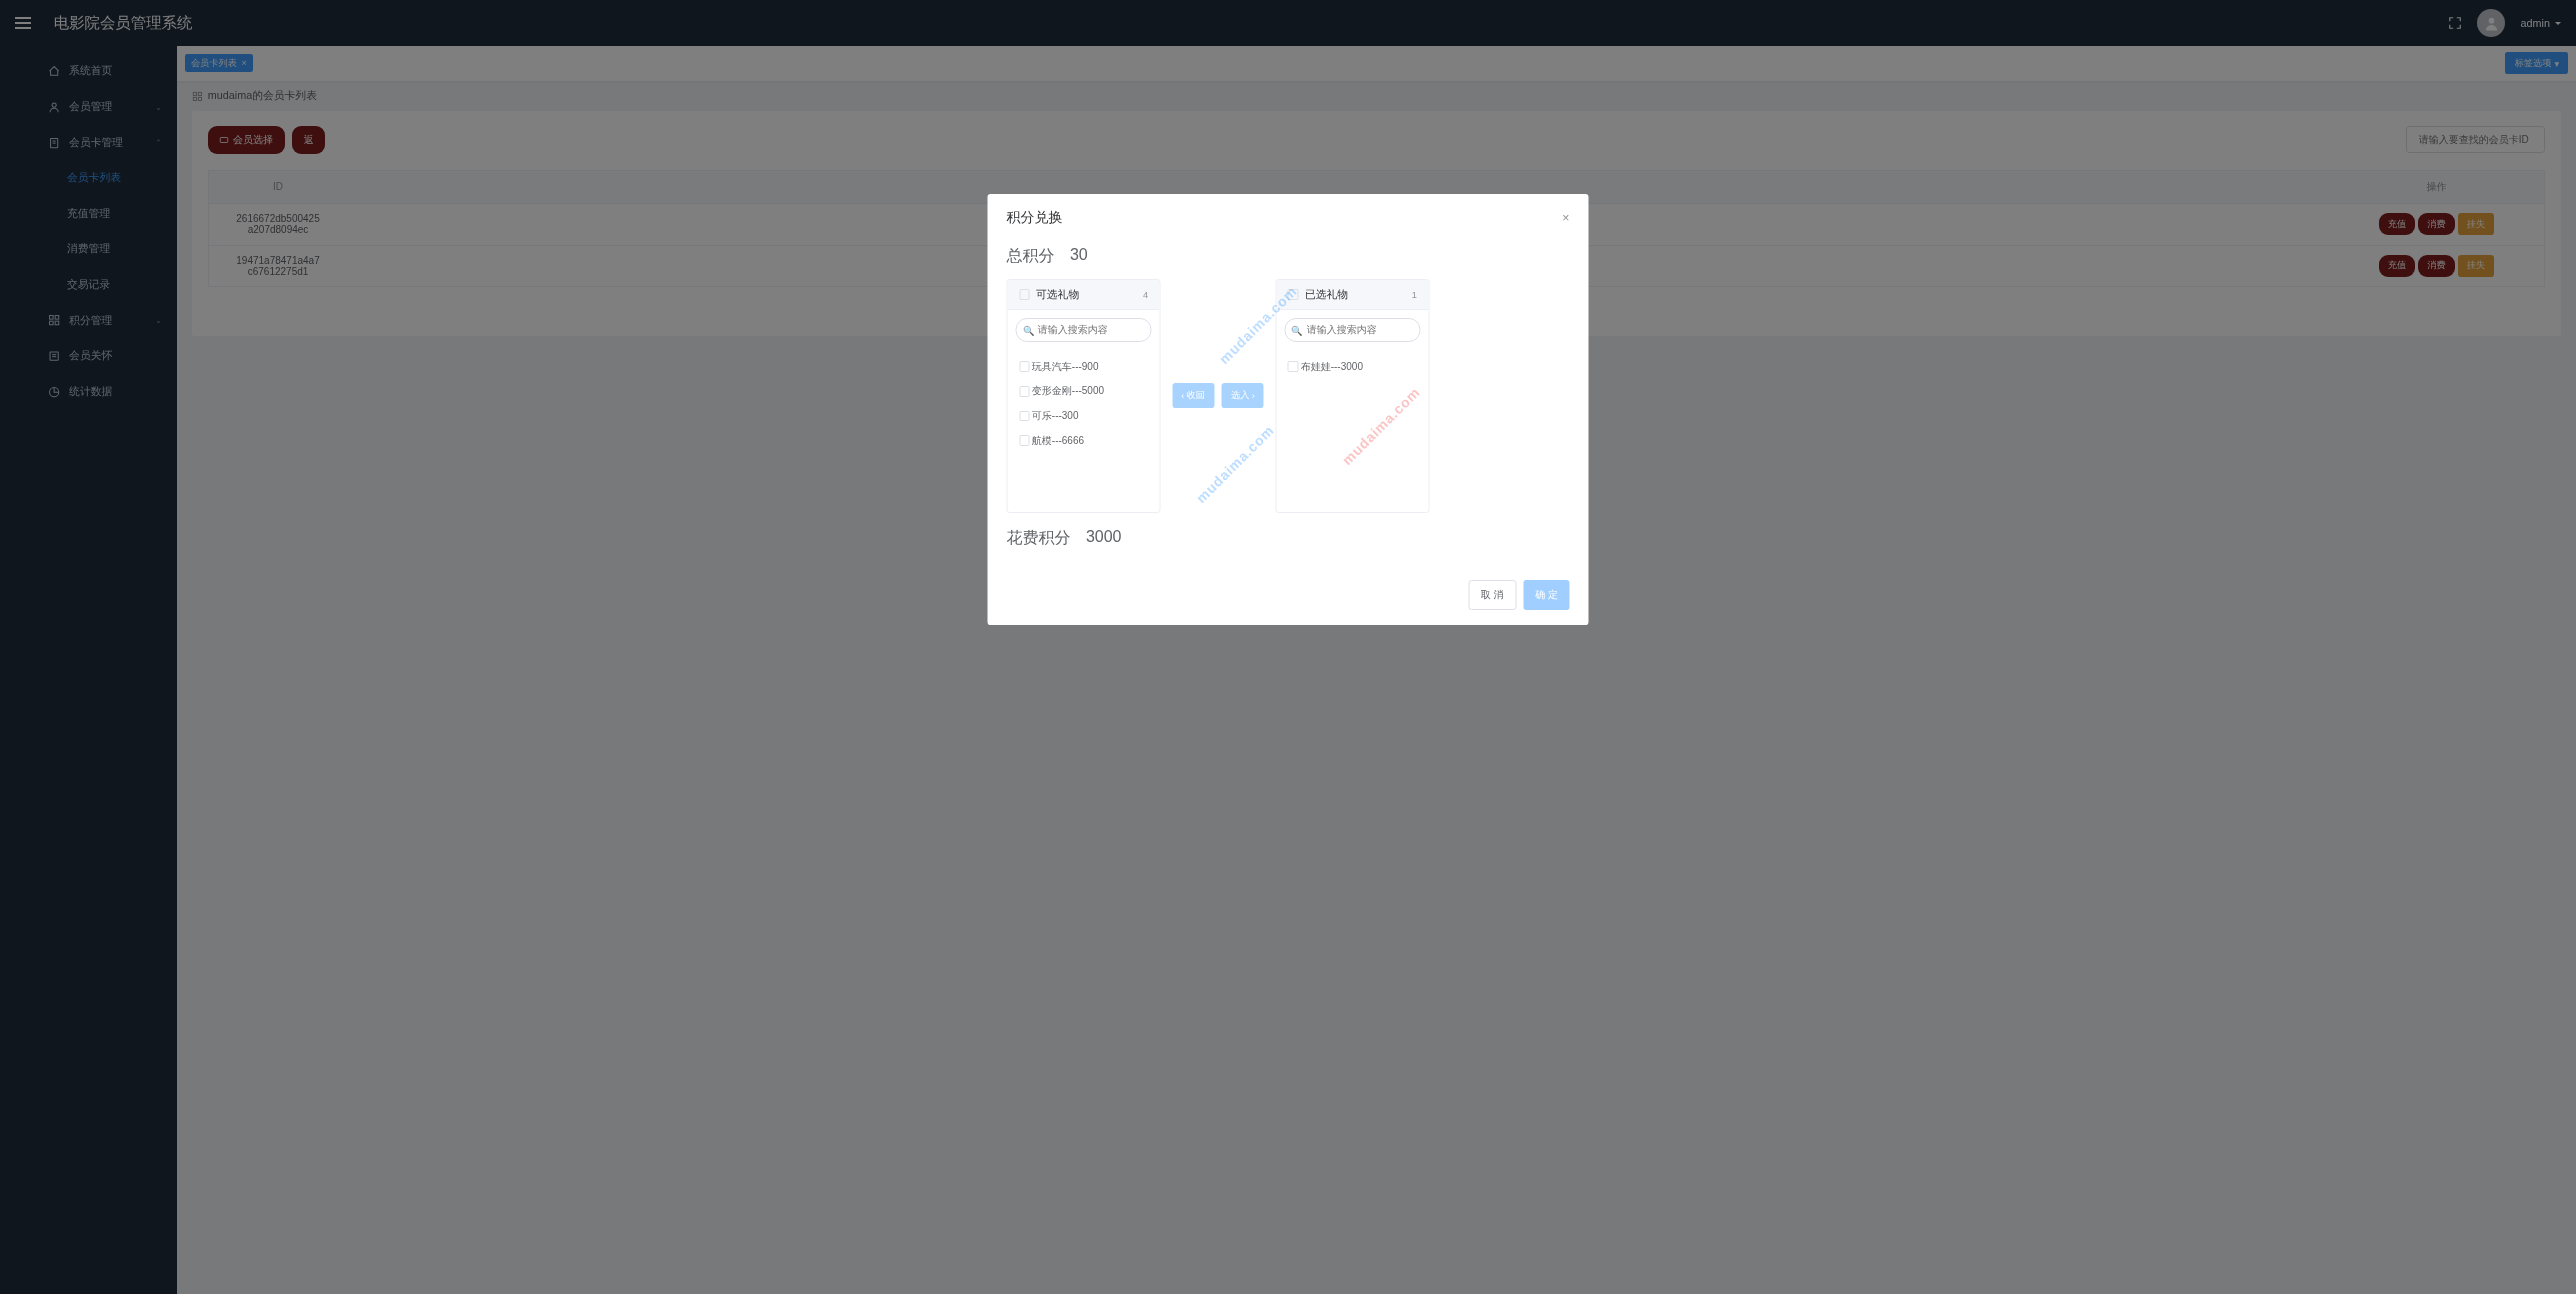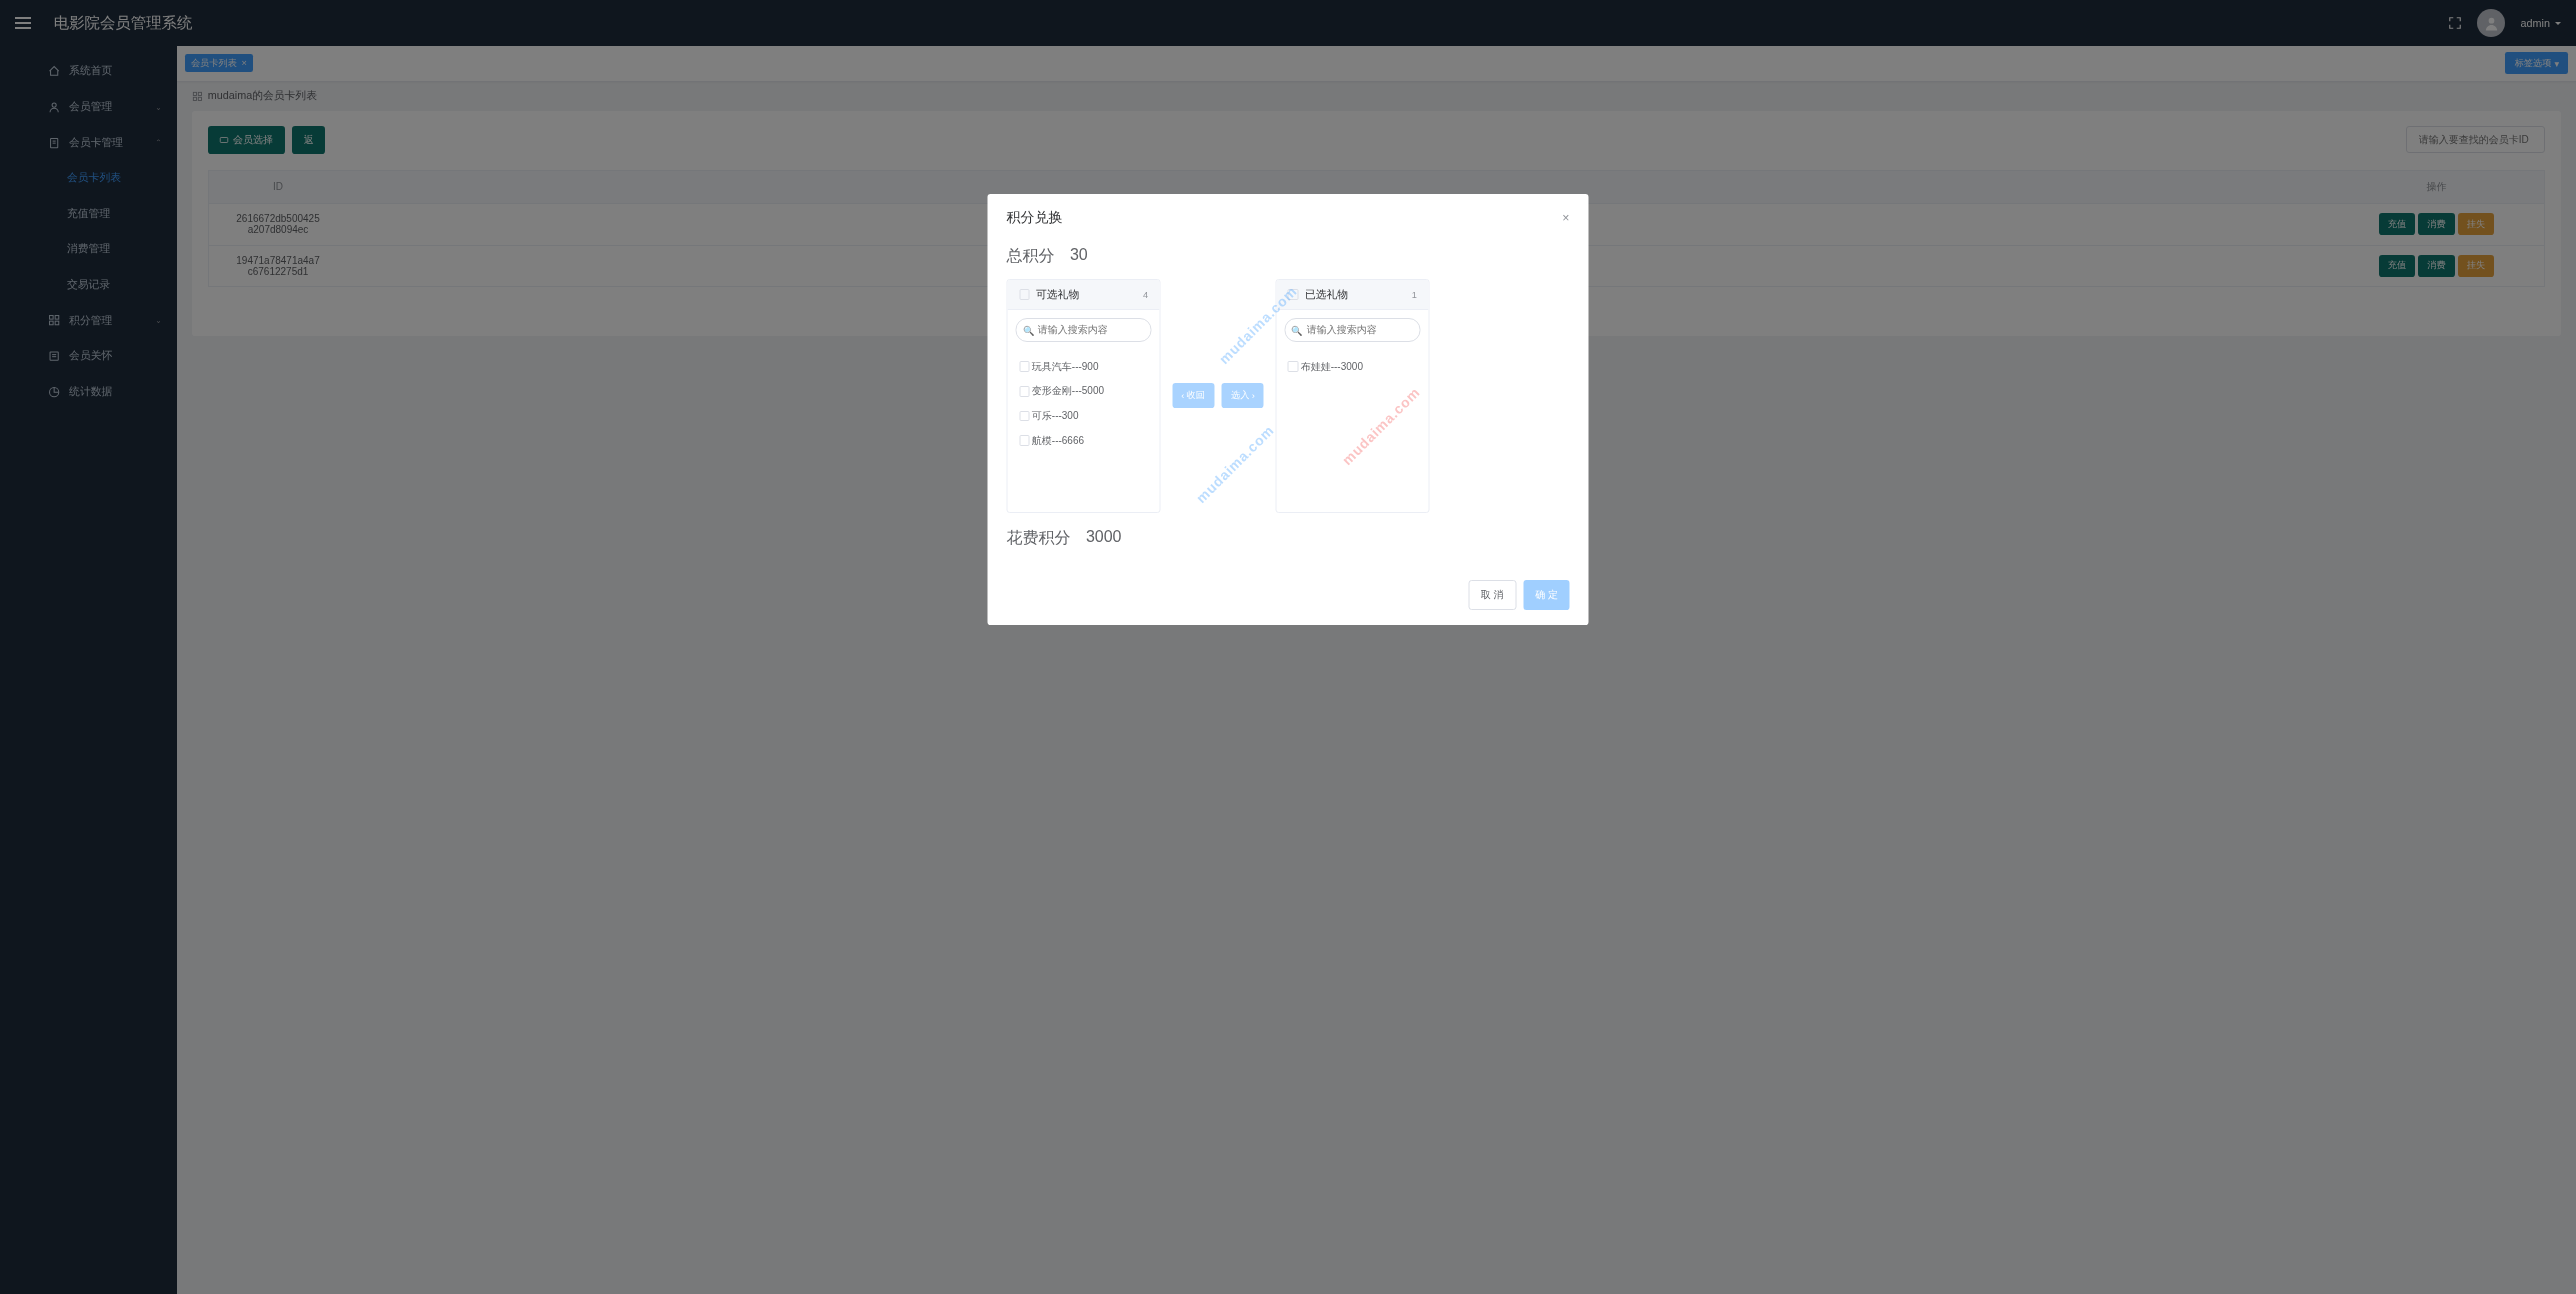--- a/index.html
+++ b/index.html
@@ -32,21 +32,21 @@
     .tab-tag { background: #409eff; color: #fff; padding: 2.3px 6.2px; border-radius: 2.3px; font-size: 9.2px; display: inline-flex; align-items: center; gap: 4.6px; }
     .tab-tag .close { font-size: 9.2px; cursor: pointer; }
     .tabs-btn { margin-left: auto; background: #409eff; color: #fff; padding: 4.6px 9.2px; border-radius: 2.3px; font-size: 9.2px; cursor: pointer; display: flex; align-items: center; gap: 3.1px; }
     
     .bc { padding: 7.7px 15.4px; color: #606266; font-size: 10.8px; display: flex; align-items: center; gap: 4.6px; }
     .bc-ico { width: 10.8px; height: 10.8px; display: inline-flex; }
     
     .content-card { background: #fff; margin: 0 15.4px 15.4px; padding: 15.4px; border-radius: 3.1px; }
     .toolbar { display: flex; gap: 7.7px; margin-bottom: 15.4px; }
     .btn { padding: 7px 11.5px; border-radius: 3.1px; font-size: 10px; cursor: pointer; border: none; display: inline-flex; align-items: center; gap: 3.8px; }
-    .btn-primary { background: #0f766e; color: #fff; }
+    .btn-primary { background: #7f1d1d; color: #fff; border-radius: 9px; }
     .btn-warning { background: #e6a23c; color: #fff; }
     .btn-default { background: #fff; border: 0.8px solid #dcdfe6; color: #606266; }
     .btn-sm { padding: 4.6px 9.2px; font-size: 9.2px; }
     .search-box { margin-left: auto; }
     .search-box input { padding: 7px 11.5px; border: 0.8px solid #dcdfe6; border-radius: 3.1px; width: 139px; font-size: 10px; }
     
     .tbl { width: 100%; border-collapse: collapse; border: 0.8px solid #ebeef5; }
     .tbl th, .tbl td { padding: 9.2px 7.7px; text-align: center; border-bottom: 0.8px solid #ebeef5; font-size: 10px; }
     .tbl th { background: #f5f7fa; color: #909399; font-weight: 500; }
     .tbl td { color: #606266; }

